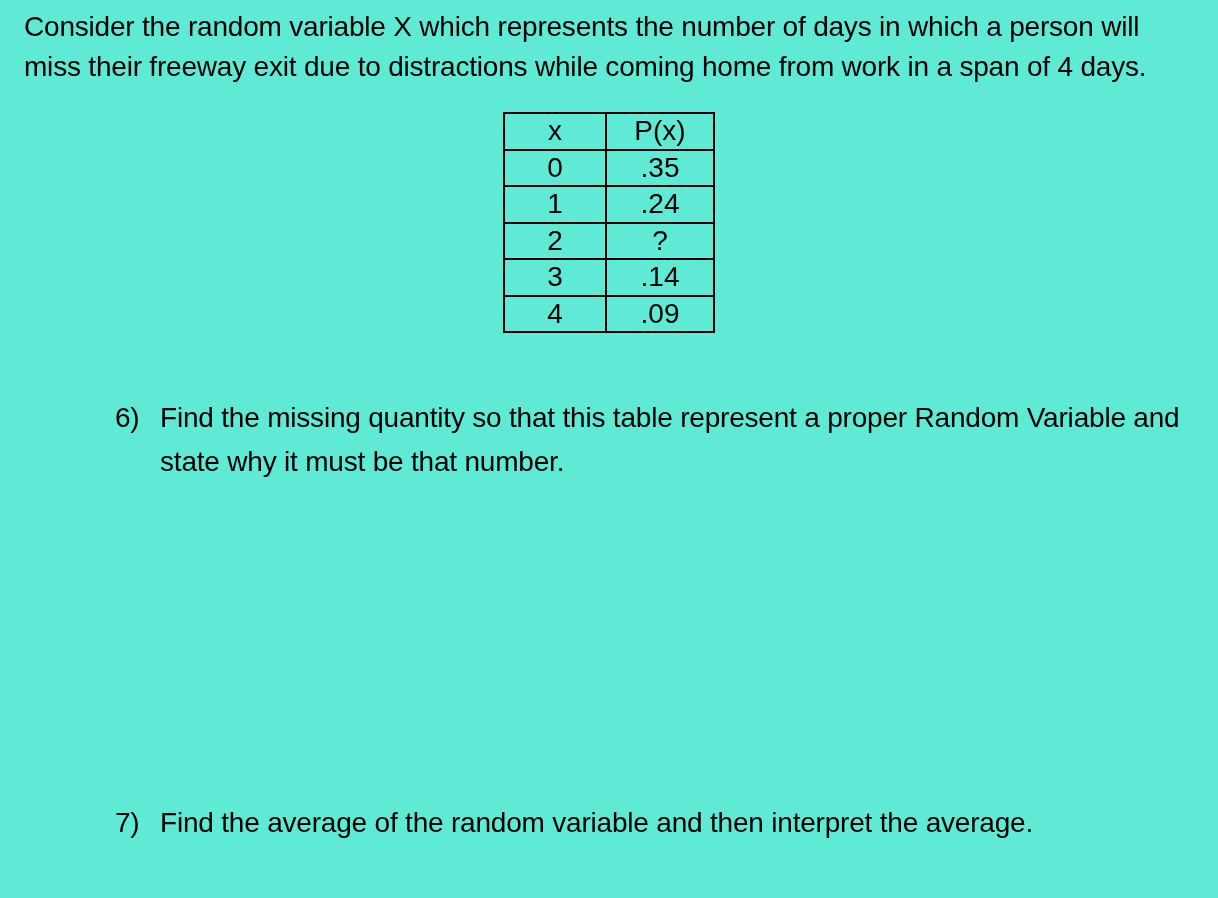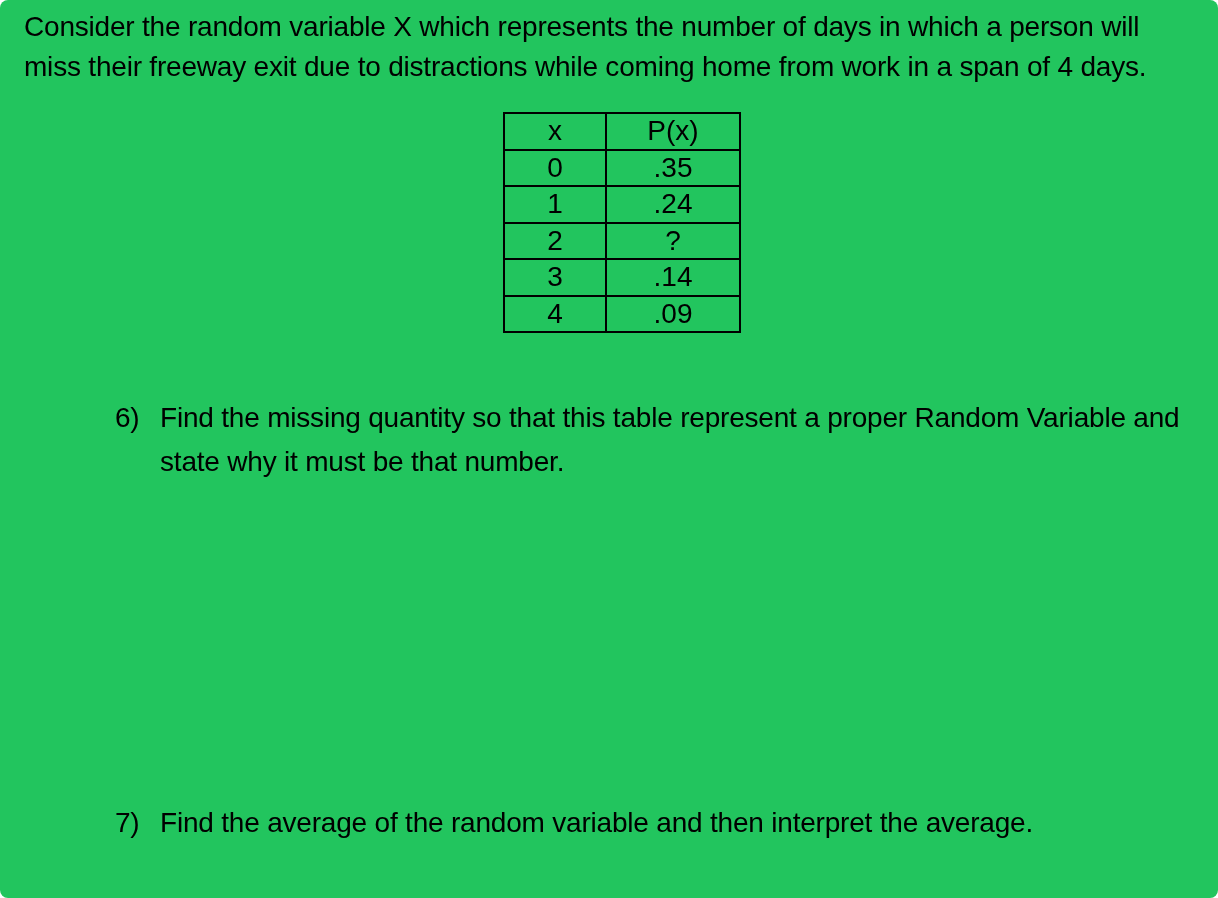--- a/index.html
+++ b/index.html
@@ -8,22 +8,21 @@
     height: 898px;
     background: #ffffff;
     font-family: "Liberation Sans", sans-serif;
     color: #000000;
     overflow: hidden;
   }
   .page {
     position: relative;
     width: 1218px;
     height: 898px;
-    background: #22c55e;
-    border-radius: 8px;
+    background: #5eead4;
   }
   .intro {
     position: absolute;
     left: 24px;
     top: 7px;
     width: 1160px;
     font-size: 28px;
     line-height: 40px;
     letter-spacing: -0.2px;
   }
@@ -36,21 +35,21 @@
   .prob-table td, .prob-table th {
     border: 2px solid #000000;
     height: 36.5px;
     text-align: center;
     vertical-align: middle;
     font-size: 28px;
     font-weight: normal;
     padding: 0;
   }
   .prob-table .col-x  { width: 102px; }
-  .prob-table .col-px { width: 134px; }
+  .prob-table .col-px { width: 108px; }
   .question {
     position: absolute;
     left: 115px;
     display: flex;
     font-size: 28px;
     line-height: 44px;
     letter-spacing: -0.2px;
   }
   .q-number {
     width: 45px;

